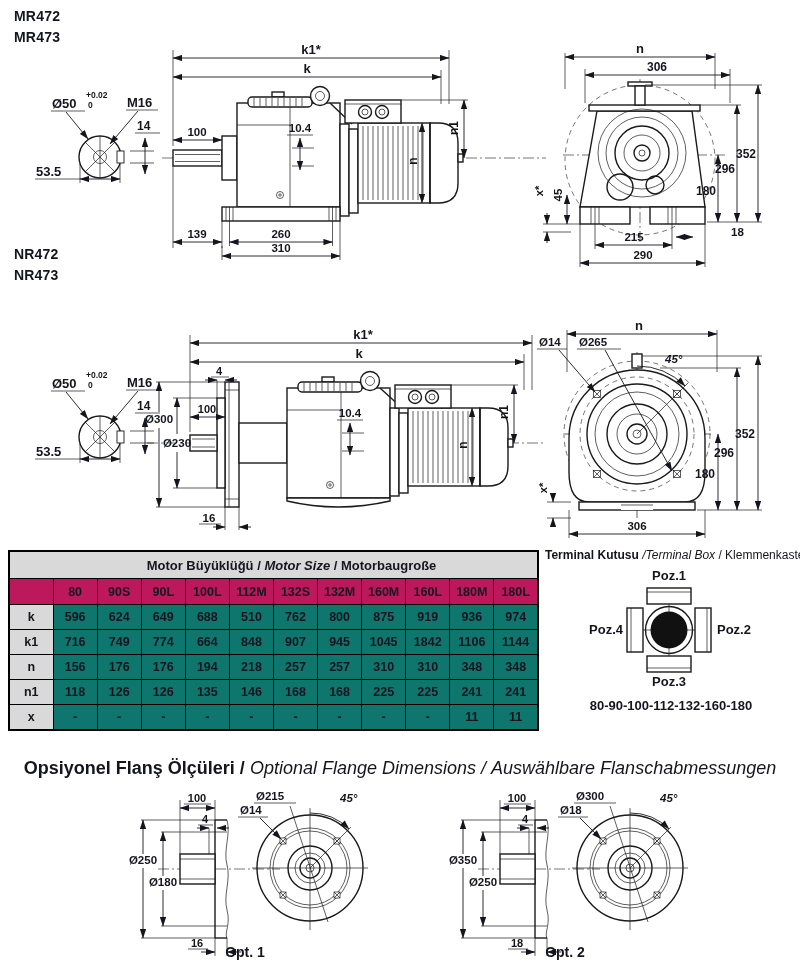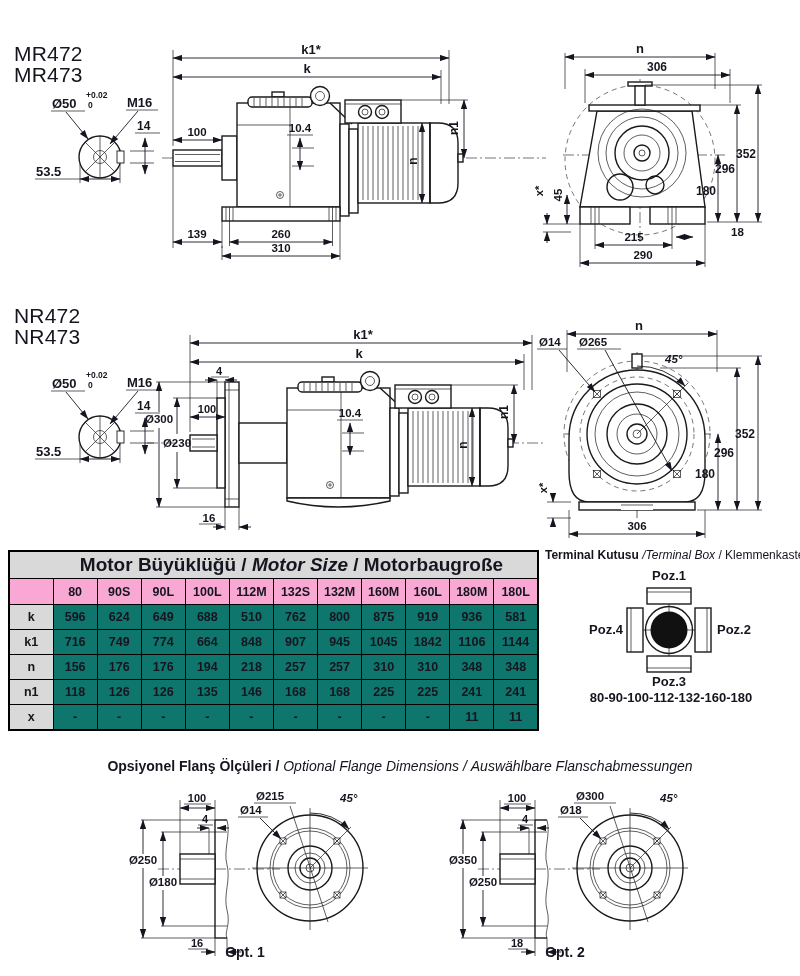--- a/index.html
+++ b/index.html
@@ -1,44 +1,44 @@
 <!DOCTYPE html>
 <html><head>
 <meta charset="utf-8">
 <style>
   html,body{margin:0;padding:0;}
   body{
     width:800px;height:976px;position:relative;background:#fff;
     font-family:"Liberation Sans",sans-serif;color:#15151f;overflow:hidden;
   }
   .abs{position:absolute;}
-  .model-title{font-weight:normal;font-size:21px;line-height:21px;letter-spacing:.2px;margin-top:37px;}
+  .model-title{font-weight:bold;font-size:14px;line-height:21px;letter-spacing:.2px;}
   
   svg text{font-family:"Liberation Sans",sans-serif;font-weight:bold;fill:#15151f;font-size:12px;}
   .ln{stroke:#1a1a1a;stroke-width:1.4;fill:none;}
   .lnf{stroke:#1a1a1a;stroke-width:1.4;fill:#fff;}
   .thin{stroke:#1a1a1a;stroke-width:.7;fill:none;}
   .dim{stroke:#15151f;stroke-width:.9;fill:none;}
   .cl{stroke:#1a1a1a;stroke-width:.6;stroke-dasharray:11 3 2 3;fill:none;}
   .dashthin{stroke:#1a1a1a;stroke-width:.6;stroke-dasharray:5 4;fill:none;}
   .t11{font-size:11px;} .t115{font-size:11.5px;} .t13{font-size:13px;} .t8{font-size:8.5px;}
   .ital{font-style:italic;}
   
   table.dims{border-collapse:collapse;table-layout:fixed;width:531px;text-align:center;
     font-size:12.5px;font-weight:bold;border:2px solid #000;}
   table.dims th,table.dims td{border:1px solid #000;padding:0;overflow:hidden;}
-  table.dims .titlerow th{background:#d9d9d9;height:26px;font-size:19px;font-weight:bold;padding-left:36px;}
+  table.dims .titlerow th{background:#d9d9d9;height:26px;font-size:13px;font-weight:bold;padding-left:36px;}
   table.dims .titlerow .it{font-style:italic;}
-  table.dims .colhead th{background:#f9a8d4;height:25px;}
+  table.dims .colhead th{background:#be185d;height:25px;}
   table.dims .corner{background:#d9d9d9;width:40px;}
   table.dims tbody th{background:#d9d9d9;height:24px;}
   table.dims tbody td{background:#0f766e;}
   .tbox-title{font-size:12px;white-space:nowrap;}
   .tbox-sizes{font-size:13px;font-weight:bold;text-align:center;width:252px;}
-  .flange-title{width:800px;text-align:center;font-size:14px;white-space:nowrap;}
+  .flange-title{width:800px;text-align:center;font-size:18px;white-space:nowrap;}
 </style>
 </head>
 <body>
 
 <div class="abs model-title" style="left:14px;top:6px">
   <div>MR472</div>
   <div>MR473</div>
 </div>
 
 <svg class="abs" style="left:30px;top:82px" width="150" height="112" viewBox="0 0 150 112">
@@ -263,21 +263,21 @@
   <line class="dim" x1="60" y1="200" x2="137" y2="200" marker-start="url(#a3)" marker-end="url(#a3)"></line>
   <text class="t115" x="99" y="196" text-anchor="middle">215</text>
   <line class="thin" x1="45" y1="179" x2="45" y2="222"></line>
   <line class="thin" x1="170" y1="179" x2="170" y2="222"></line>
   <line class="dim" x1="45" y1="218" x2="170" y2="218" marker-start="url(#a3)" marker-end="url(#a3)"></line>
   <text class="t115" x="108" y="214" text-anchor="middle">290</text>
   <line class="dim" x1="141" y1="192" x2="158" y2="192" marker-start="url(#a3)" marker-end="url(#a3)"></line>
   <text class="t115" x="196" y="191">18</text>
 </svg>
 
-<div class="abs model-title" style="left:14px;top:268px">
+<div class="abs model-title" style="left:14px;top:244px">
   <div>NR472</div>
   <div>NR473</div>
 </div>
 
 <svg class="abs" style="left:30px;top:362px" width="150" height="112" viewBox="0 0 150 112">
   <defs>
       <marker id="a4" viewBox="0 0 12 8" refX="11.5" refY="4" markerWidth="11" markerHeight="7" orient="auto-start-reverse">
         <path d="M0,0L12,4L0,8z" fill="#15151f"></path>
       </marker>
     </defs>
@@ -548,21 +548,21 @@
           <td>596</td>
           <td>624</td>
           <td>649</td>
           <td>688</td>
           <td>510</td>
           <td>762</td>
           <td>800</td>
           <td>875</td>
           <td>919</td>
           <td>936</td>
-          <td>581</td>
+          <td>974</td>
         </tr>
         <tr>
           <th>k1</th>
           <td>716</td>
           <td>749</td>
           <td>774</td>
           <td>664</td>
           <td>848</td>
           <td>907</td>
           <td>945</td>
@@ -637,21 +637,21 @@
       <rect class="lnf" x="150" y="44" width="16" height="44"></rect>
         <line class="thin" x1="162" y1="44" x2="162" y2="88"></line>
     </g>
     <circle class="ln" cx="124" cy="66" r="23.5" fill="#fff"></circle>
     <circle cx="124" cy="66" r="18.5" fill="#111"></circle>
     <text class="t13" x="124" y="16" text-anchor="middle">Poz.1</text>
     <text class="t13" x="172" y="70">Poz.2</text>
     <text class="t13" x="124" y="122" text-anchor="middle">Poz.3</text>
     <text class="t13" x="78" y="70" text-anchor="end">Poz.4</text>
   </svg>
-  <div class="tbox-sizes" style="margin-top:0">80-90-100-112-132-160-180</div>
+  <div class="tbox-sizes" style="margin-top:8px">80-90-100-112-132-160-180</div>
 </div>
 
 <div class="abs flange-title" style="top:758px">
   <span style="font-weight:bold">Opsiyonel Flanş Ölçüleri</span>
   <span style="font-weight:bold">/</span>
   <span style="font-style:italic">Optional Flange Dimensions</span>
   <span style="font-style:italic">/</span>
   <span style="font-style:italic">Auswählbare Flanschabmessungen</span>
 </div>
 

